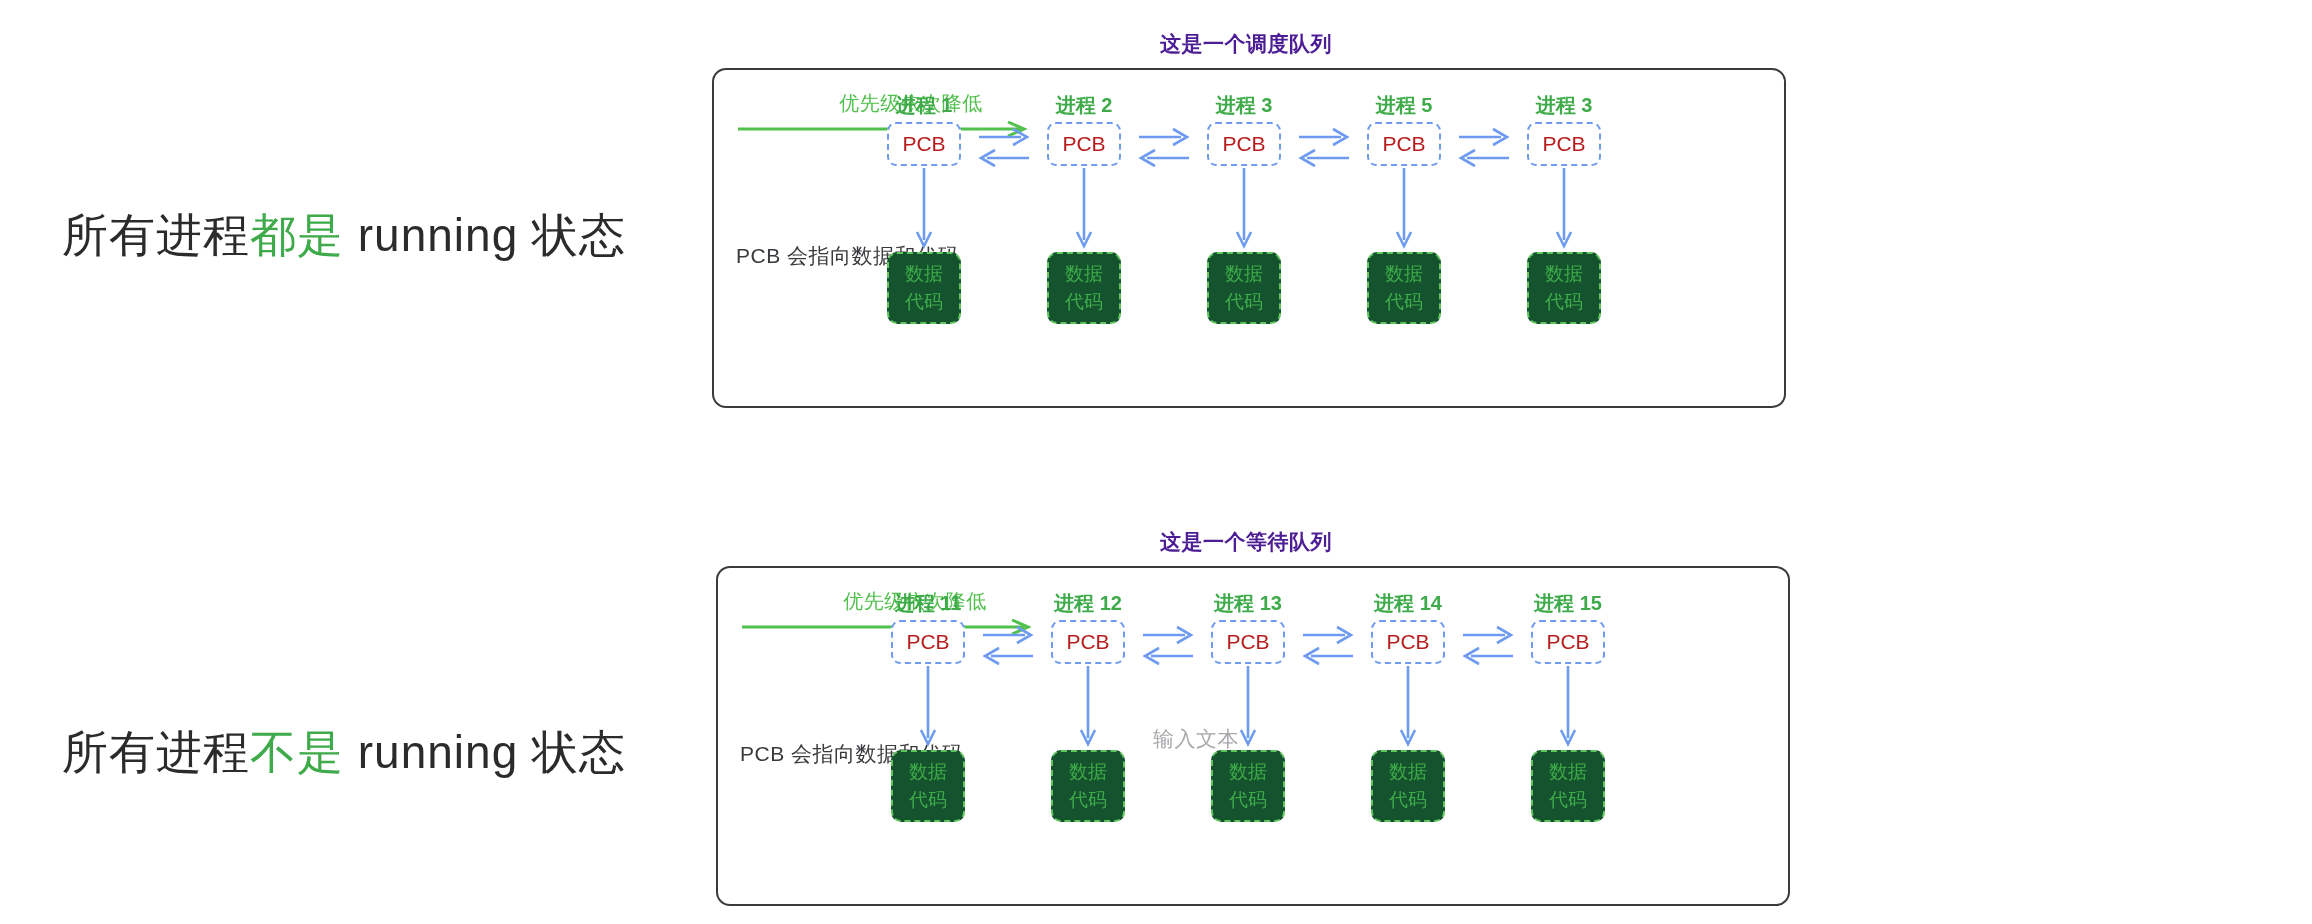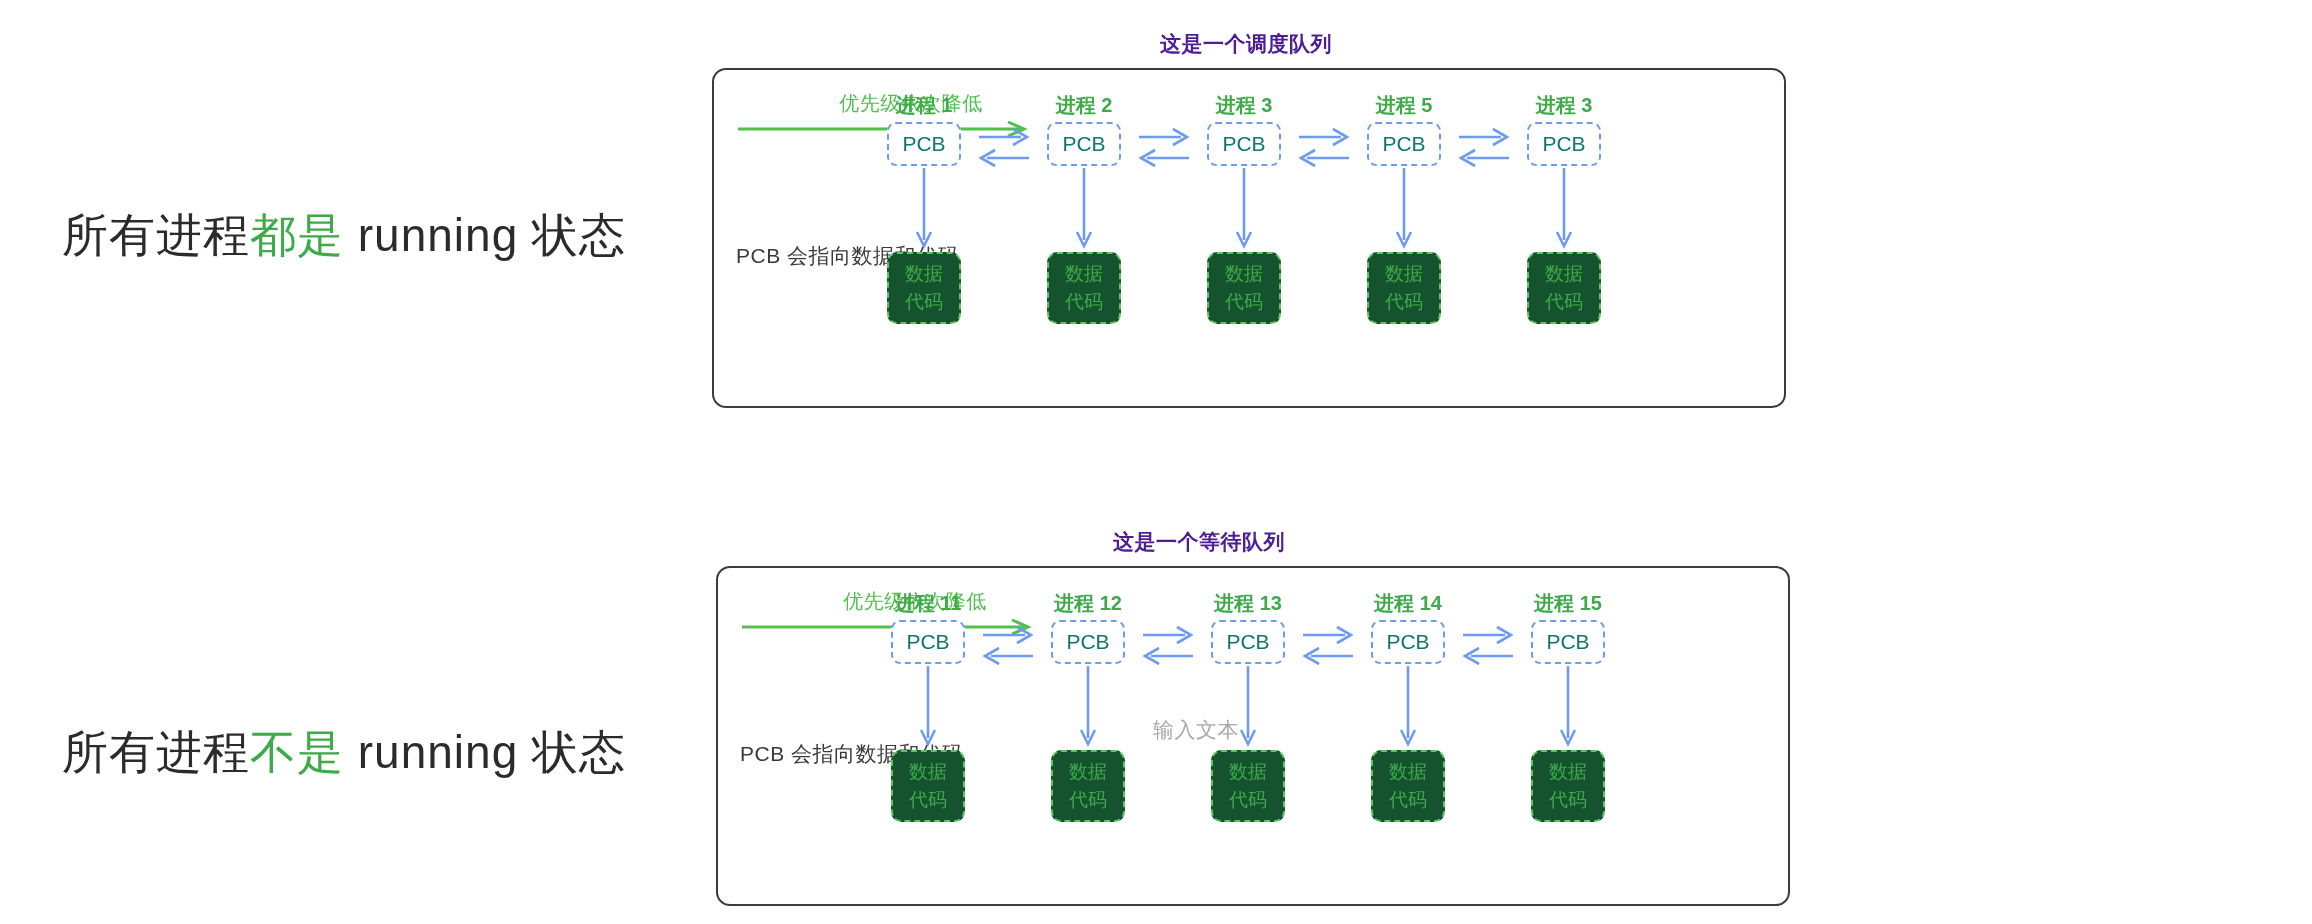--- a/index.html
+++ b/index.html
@@ -32,21 +32,21 @@
   
   .diagram-title {
     position: absolute;
     font-size: 21px;
     font-weight: bold;
     color: #4c1d95;
     letter-spacing: .5px;
     white-space: nowrap;
   }
   #title-sched { left: 1160px; top: 30px; }
-  #title-wait  { left: 1113px; top: 528px; }
+  #title-wait  { left: 1160px; top: 528px; }
 
   
   .queue-box {
     position: absolute;
     border: 2px solid #3b3b3f;
     border-radius: 14px;
     background: #ffffff;
     box-sizing: border-box;
     padding-left: 47px;
   }
@@ -106,21 +106,21 @@
   .pcb-box {
     margin-top: 4px;
     width: 74px;
     height: 44px;
     border: 2px dashed #6e9bf0;
     border-radius: 9px;
     display: flex;
     align-items: center;
     justify-content: center;
     font-size: 21px;
-    color: #0f766e;
+    color: #b91c1c;
     box-sizing: border-box;
     background: #fff;
   }
   .down-arrow { margin-top: 0; }
   .data-box {
     width: 74px;
     height: 72px;
     border: 2px dashed #5ec45b;
     border-radius: 10px;
     display: flex;
@@ -141,21 +141,21 @@
     display: flex;
     flex-direction: column;
     align-items: center;
     padding-top: 30px;
   }
 
   
   .placeholder-text {
     position: absolute;
     left: 435px;
-    top: 148px;
+    top: 157px;
     font-size: 21px;
     color: #a8a8ad;
     white-space: nowrap;
     letter-spacing: .5px;
   }
 </style>
 </head>
 <body>
 
 <div class="caption" id="caption-running">

